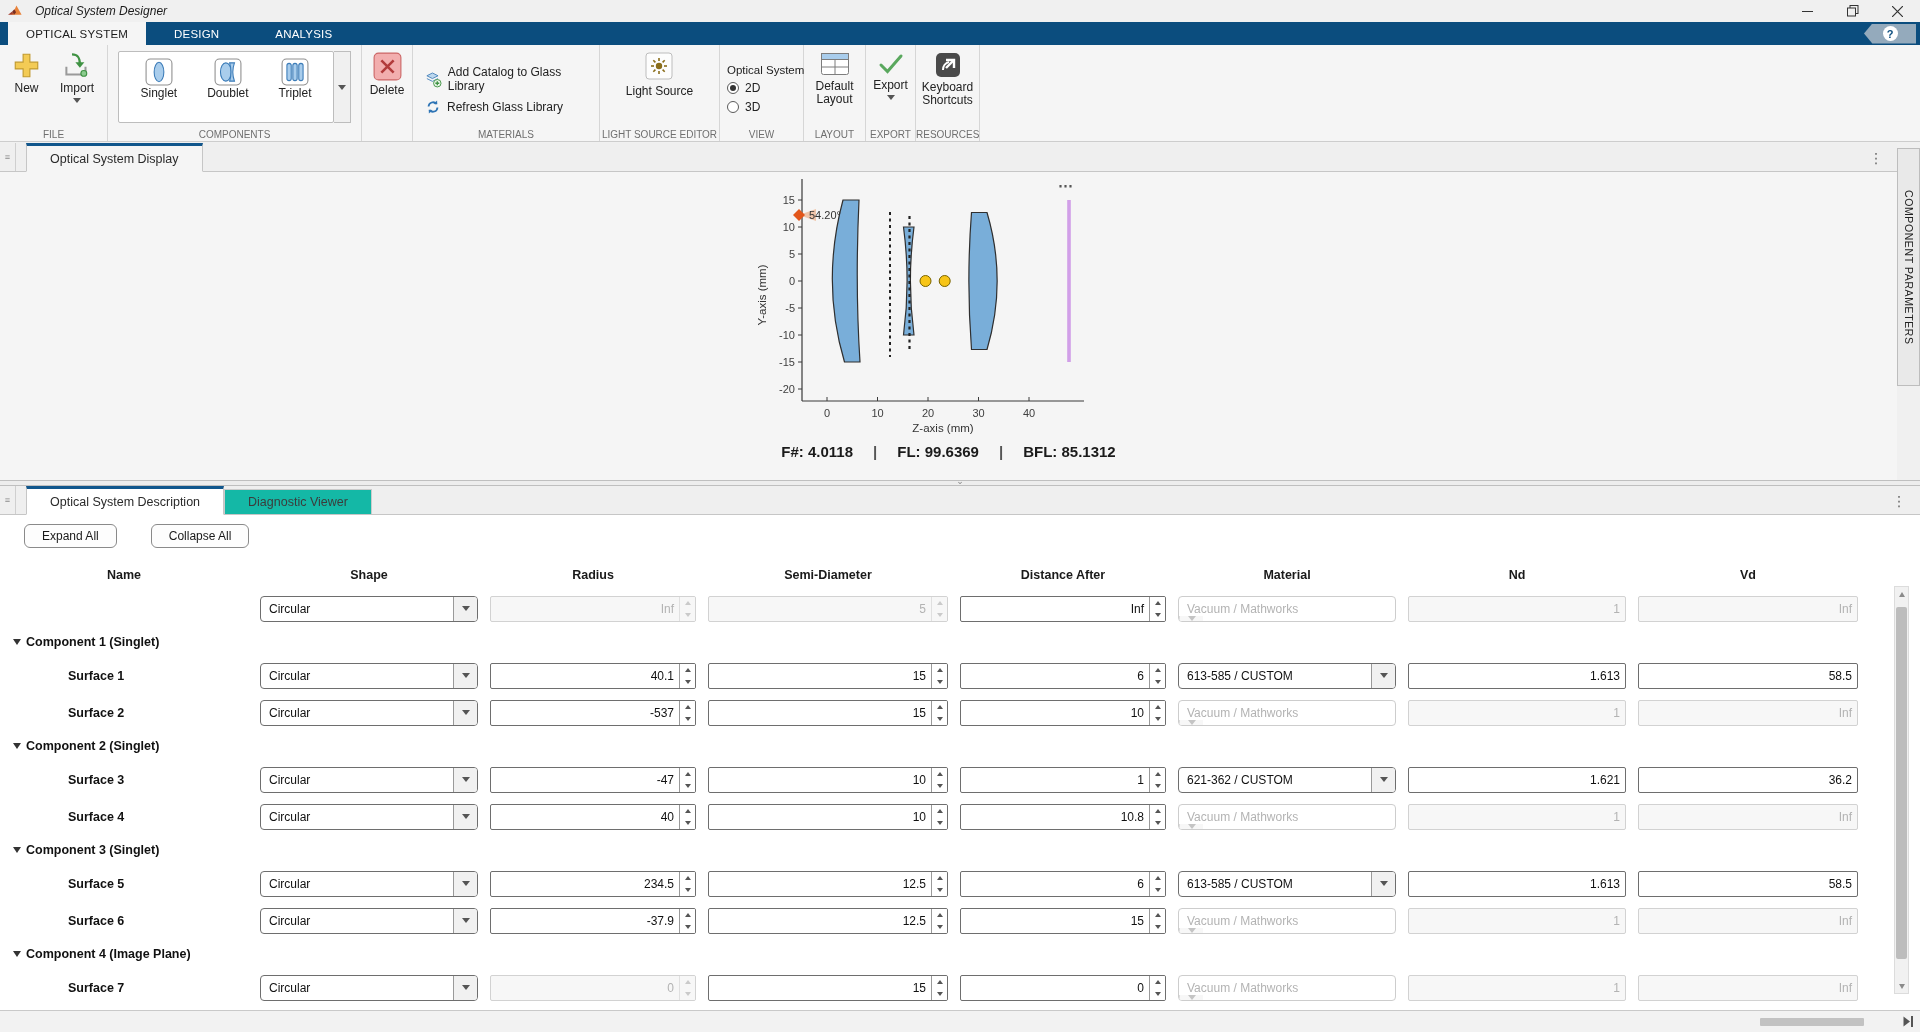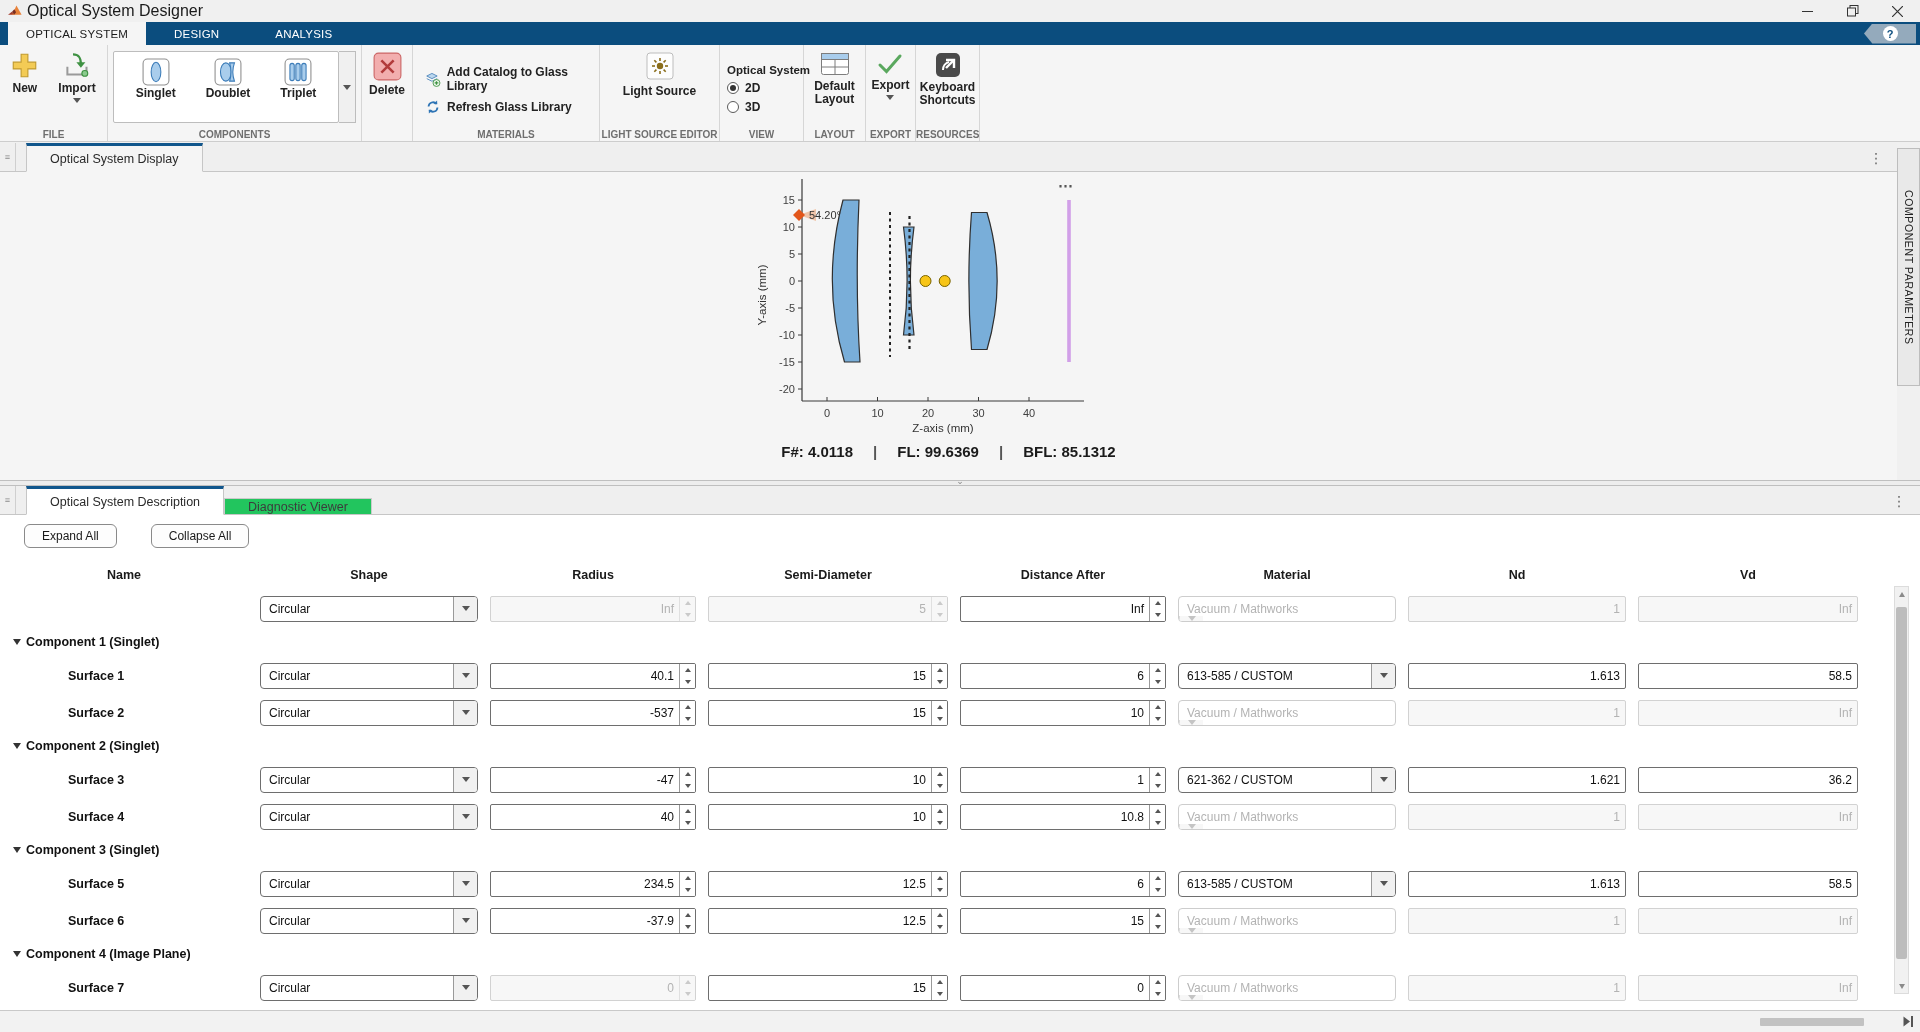--- a/index.html
+++ b/index.html
@@ -2,55 +2,55 @@
 <html><head>
 <meta charset="utf-8">
 <style>
   * { margin:0; padding:0; box-sizing:border-box; }
   html,body { width:1920px; height:1032px; overflow:hidden; font-family:"Liberation Sans", sans-serif; background:#f0f0f0; }
   .abs { position:absolute; }
 
   
   .titlebar { position:absolute; top:0; left:0; width:1920px; height:22px; background:#f0f0f0; display:flex; align-items:center; }
   .titlebar .logo { margin-left:8px; width:15px; height:14px; }
-  .titlebar .ttl { margin-left:4px; font-size:16px; color:#1a1a1a; }
+  .titlebar .ttl { margin-left:12px; font-size:12px; color:#1a1a1a;font-style:italic; }
   .win-btns { margin-left:auto; display:flex; height:22px; }
   .win-btn { width:45px; height:22px; display:flex; align-items:center; justify-content:center; color:#333; font-size:12px; }
 
   
   .tabstrip { position:absolute; top:22px; left:0; width:1920px; height:23px; background:#0b4d7e; display:flex; align-items:stretch; }
   .rtab { color:#fff; font-size:11.5px; display:flex; align-items:center; padding:0 28px; letter-spacing:.2px; }
   .rtab.active { background:#f5f5f5; color:#1a1a1a; margin-left:8px; padding:0 18px; }
   .help { margin-left:auto; margin-right:4px; align-self:center; height:20px; width:52px; background:#94aabc; clip-path:polygon(16% 0,100% 0,100% 100%,16% 100%,0 50%); display:flex; align-items:center; justify-content:center; }
   .qcirc { width:15px; height:15px; border-radius:50%; background:#fff; color:#0b4d7e; font-weight:bold; font-size:11px; display:flex; align-items:center; justify-content:center; }
 
   
   .toolbar { position:absolute; top:45px; left:0; width:1920px; height:97px; background:#f5f5f5; border-bottom:1px solid #cdcdcd; display:flex; }
-  .sec { position:relative; border-right:1px solid #d6d6d6; height:100%;font-weight:bold; }
+  .sec { position:relative; border-right:1px solid #d6d6d6; height:100%; }
   .sec-label { position:absolute; bottom:1px; left:0; right:0; text-align:center; font-size:10px; color:#6f6f6f; white-space:nowrap; }
   .sec-body { display:flex; justify-content:center; align-items:flex-start; padding-top:7px; height:80px; }
   .tbtn { display:flex; flex-direction:column; align-items:center; font-size:12px; color:#222; gap:3px; }
   .tbtn .cap { line-height:13px; text-align:center; }
   .caret { width:0; height:0; border-left:4px solid transparent; border-right:4px solid transparent; border-top:5px solid #555; }
   .gallery { border:1px solid #bdbdbd; background:#fff; border-radius:2px; display:flex; gap:30px; padding:6px 22px 4px 22px; height:72px; }
   .gitem { display:flex; flex-direction:column; align-items:center; font-size:12px; color:#222; }
   .gal-caret { width:17px; height:72px; display:flex; align-items:center; justify-content:center; border:1px solid #bdbdbd; border-left:none; background:#f0f0f0; }
   .mat-row { display:flex; align-items:center; gap:6px; font-size:12px; color:#222; height:22px; }
   .radio { width:12px; height:12px; border-radius:50%; border:1px solid #5a5a5a; background:#fff; display:inline-flex; align-items:center; justify-content:center; }
   .radio.on::after { content:""; width:6px; height:6px; border-radius:50%; background:#333; }
   .view-row { display:flex; align-items:center; gap:6px; font-size:12px; color:#222; }
 
   
   .doc-area { position:absolute; top:143px; left:0; width:1897px; height:337px; background:#f5f5f5; }
   .tabbar { display:flex; align-items:flex-end; background:#efefef; border-bottom:1px solid #c6c6c6; height:29px; position:relative; }
   .grip { width:16px; height:28px; border-right:1px solid #cfcfcf; display:flex; align-items:center; justify-content:center; color:#8a8a8a; font-size:9px; }
   .dtab { display:flex; align-items:center; font-size:12.5px; color:#2a2a2a; padding:0 23px; white-space:nowrap; }
   .dtab.active { background:#f5f5f5; border:1px solid #c6c6c6; border-bottom:1px solid #f5f5f5; border-top:3px solid #11568c; height:29px; margin-bottom:-1px; margin-left:10px; }
   .dtab.active.white { background:#fff; border-bottom-color:#fff; }
-  .dtab.inactive { background:#22c55e; border:1px solid #cbcbcb; border-bottom:none; height:16px; color:#3c3c3c; }
+  .dtab.inactive { background:#14b8a6; border:1px solid #cbcbcb; border-bottom:none; height:25px; color:#3c3c3c; }
   .tab-overflow { position:absolute; right:14px; bottom:5px; color:#666; font-size:14px; }
 
   .plot-toolbar-dots { position:absolute; left:1058px; top:34px; color:#555; font-size:15px; font-weight:bold; letter-spacing:1px; }
   .statusline { position:absolute; left:0; top:300px; width:100%; display:flex; justify-content:center; gap:20px; font-size:15px; font-weight:bold; color:#1a1a1a; }
 
   
   .splitter { position:absolute; top:480px; left:0; width:1920px; height:6px; background:#ededed; border-top:1px solid #bfbfbf; border-bottom:1px solid #bfbfbf; display:flex; justify-content:center; }
   .splitter span { margin-top:-5px; color:#888; font-size:9px; }
 
   

